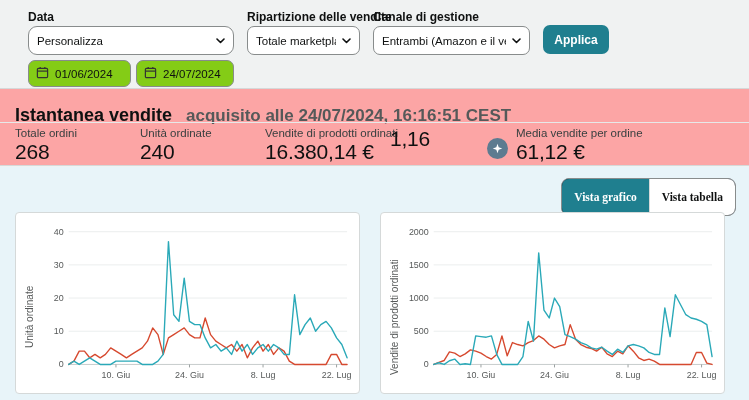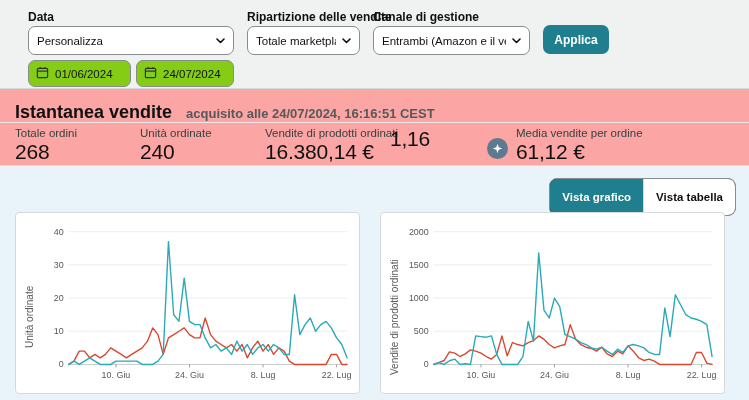--- a/index.html
+++ b/index.html
@@ -16,53 +16,53 @@
   .date-input { position:absolute; height:27px; background:#84cc16; border:1px solid #888c8c; border-radius:7px;
                 display:flex; align-items:center; padding:0 7px; font-size:11.5px; gap:6px; cursor:text; }
   .btn-apply { position:absolute; left:543px; top:25px; width:66px; height:29px; background:#1f7f8f; color:#fff;
                border:none; border-radius:7px; font-size:12px; font-weight:700; font-family:inherit; cursor:pointer; }
 
   
   .snapshot { position:absolute; top:88px; left:0; width:749px; height:78px; background:#fca5a5;
               border-top:1px solid #d5d9d9; border-bottom:1px solid #d5d9d9; }
   .snap-head { position:absolute; top:7px; left:15px; display:flex; align-items:baseline; gap:14px; }
   .snap-title { font-size:18px; font-weight:700; color:#0f1111; }
-  .snap-time { font-size:13px; font-weight:700; color:#565959;margin-top:10px; }
+  .snap-time { font-size:17px; font-weight:700; color:#565959;margin-top:10px; }
   .snap-divider { position:absolute; top:33px; left:0; width:749px; border-top:1px solid #e7e9e9; }
   .metric { position:absolute; top:38px; }
   .metric .mlabel { font-size:11.5px; color:#3a4040; margin-bottom:1px; white-space:nowrap; }
   .metric .mvalue { font-size:21px; color:#0f1111; letter-spacing:-0.2px; }
   .badge { position:absolute; top:49px; left:487px; width:21px; height:21px; border-radius:50%;
            background:#5d7b90; display:flex; align-items:center; justify-content:center; }
 
   
   .compare { position:absolute; top:167px; left:0; width:749px; height:233px; background:#e8f4f9; }
   .cmp-title { position:absolute; top:16px; left:25px; font-size:15px; font-weight:700; color:#002f36; }
   .segmented { position:absolute; top:11px; right:13px; display:flex; height:38px; border:1px solid #888c8c;
-               border-radius:8px; overflow:hidden; background:#0f172a; }
+               border-radius:8px; overflow:hidden; background:#0f172a;font-family:Liberation Serif, serif; }
   .seg { display:flex; align-items:center; padding:0 12px; font-size:11.5px; font-weight:700; cursor:pointer; }
   .seg.active { background:#1f7f8f; color:#fff; }
   .seg.inactive { background:#fff; color:#0f1111; border-left:1px solid #d5d9d9; }
 
   .chart-card { position:absolute; top:45px; width:345px; height:182px; background:#fff;
                 border:1px solid #d5d9d9; border-radius:4px; display:flex; padding:8px 4px 2px 6px; }
   .chart-card.left { left:15px; }
   .chart-card.right { left:380px; }
   .ylabel { width:14px; display:flex; align-items:center; justify-content:center; padding-bottom:22px;
             writing-mode:vertical-rl; transform:rotate(180deg); font-size:10px; color:#565959; white-space:nowrap; }
   .chart-svg { flex:1; }
 </style>
 </head>
 <body>
 
 <div class="page">
 
   <section class="filters">
     <span class="flabel" style="left:28px; top:10px;">Data</span>
-    <div class="select" style="left:28px; top:26px; width:206px;">
+    <div class="select" style="left:28px; top:26px; width:206px;border-radius:9px;">
       <span class="txt">Personalizza</span>
       <span class="chev">
         <svg width="9" height="6" viewBox="0 0 9 6">
             <polyline points="1,1 4.5,4.5 8,1" fill="none" stroke="#0f1111" stroke-width="1.6" stroke-linecap="round" stroke-linejoin="round"></polyline>
           </svg>
       </span>
     </div>
     <div class="date-input" style="left:28px; top:60px; width:103px;">
       <span>
         <svg width="13" height="13" viewBox="0 0 14 14">

